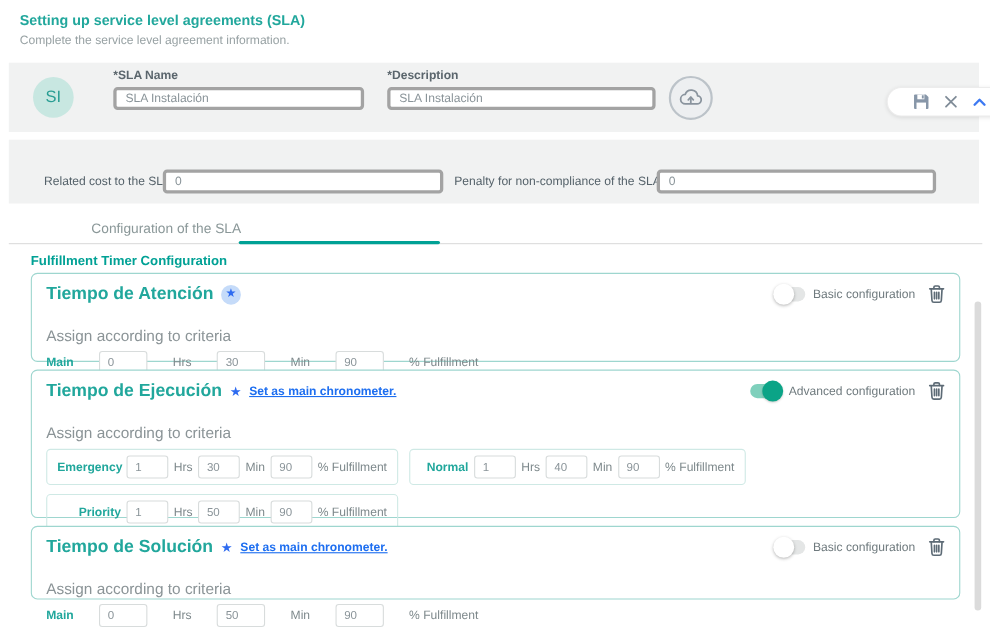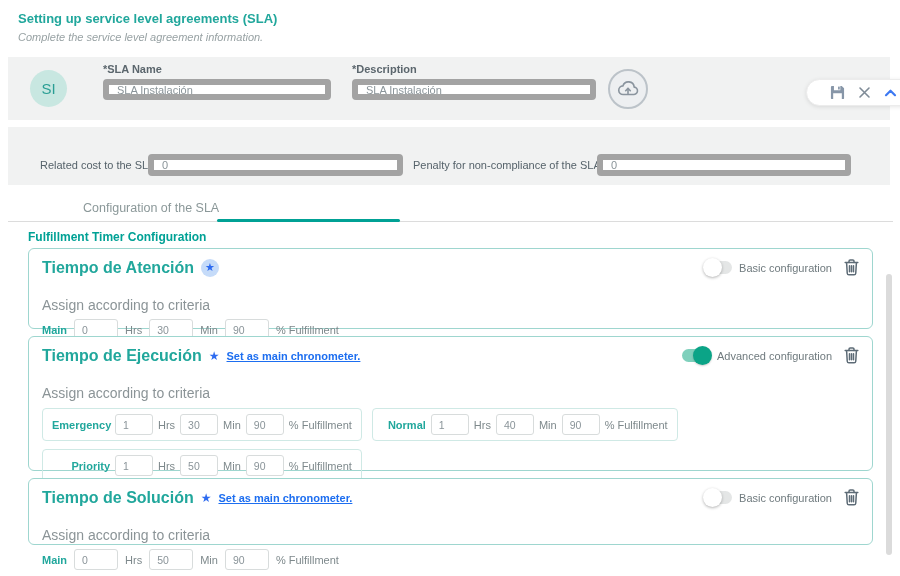--- a/index.html
+++ b/index.html
@@ -1,31 +1,31 @@
 <!DOCTYPE html>
 <html><head>
 <meta charset="utf-8">
 <style>
   * { margin:0; padding:0; box-sizing:border-box; }
   body { background:#fff; font-family:"Liberation Sans", sans-serif; }
   #app { position:relative; width:900px; height:576px; background:#fff; overflow:hidden; }
 
   .page-title { position:absolute; left:18px; top:11px; font-size:13px; font-weight:700; color:#21A79C; }
-  .page-subtitle { position:absolute; left:18px; top:31px; font-size:11px; color:#98A2A4;font-style:italic; }
+  .page-subtitle { position:absolute; left:18px; top:31px; font-size:11px; color:#98A2A4; }
 
   .band { position:absolute; left:8px; width:882px; background:#F1F2F2; }
   .band1 { top:57px; height:63px; }
   .band2 { top:127px; height:58px; }
 
   .avatar { position:absolute; left:22px; top:13px; width:37px; height:37px; border-radius:50%;
             background:#C8E7E1; color:#2A9E94; font-size:15px; font-weight:400;
             display:flex; align-items:center; justify-content:center; }
 
   .fld-label { position:absolute; font-size:11px; font-weight:700; color:#5B666D; }
-  .txt { position:absolute; border:6px solid #a3a3a3; border-radius:4px; background:#fff;
+  .txt { position:absolute; border:3px solid #a3a3a3; border-radius:4px; background:#fff;
          font-size:11px; color:#8A9499; padding:0 8px; font-family:inherit; outline:none; }
   .name-label { left:95px; top:6px; }
   .name-input { left:95px; top:22px; width:228px; height:21px; }
   .desc-label { left:344px; top:6px; }
   .desc-input { left:344px; top:22px; width:244px; height:21px; }
 
   .upload-btn { position:absolute; left:600px; top:12px; width:40px; height:40px; border-radius:50%;
                 border:2px solid #BCC3C9; background:#EDEFF1; display:flex; align-items:center;
                 justify-content:center; cursor:pointer; }
 
@@ -67,21 +67,21 @@
   .toggle { width:28px; height:13px; border-radius:7px; background:#E4E6E6; position:relative;
             flex:none; cursor:pointer; }
   .knob { position:absolute; top:-3px; left:-1px; width:19px; height:19px; border-radius:50%;
           background:#fff; box-shadow:0 1px 3px rgba(0,0,0,.3); }
   .toggle.on { background:#7FD0BC; }
   .toggle.on .knob { left:auto; right:-2px; background:#0BA487; box-shadow:0 1px 2px rgba(0,0,0,.2); }
   .toggle-label { font-size:11px; color:#6F7A7E; }
   .trash-btn { margin-left:5px; display:flex; align-items:center; cursor:pointer; }
 
   .assign { margin-top:20px; font-size:14px; color:#8B9497; }
-  .plain-row { display:flex; align-items:center; gap:7px; margin-top:6px; }
+  .plain-row { display:flex; align-items:center; gap:23px; margin-top:6px; }
   .row-label { font-size:11px; font-weight:700; color:#21A79C; }
   .mini { border:1px solid #D8DCDC; border-radius:3px; background:#fff; width:44px; height:21px;
           font-size:10.5px; color:#8A9499; padding:0 7px; font-family:inherit; outline:none; }
   .unit { font-size:11px; color:#7E898C; }
 
   .crit-wrap { display:flex; flex-wrap:wrap; column-gap:10px; row-gap:8px; margin-top:7px; }
   .crit-box { display:inline-flex; align-items:center; gap:5px; border:1px solid #CFE9E5;
               border-radius:4px; padding:5px 9px; }
   .crit-box .mini { width:38px; }
   .lblw-58 { width:58px; text-align:right; }

